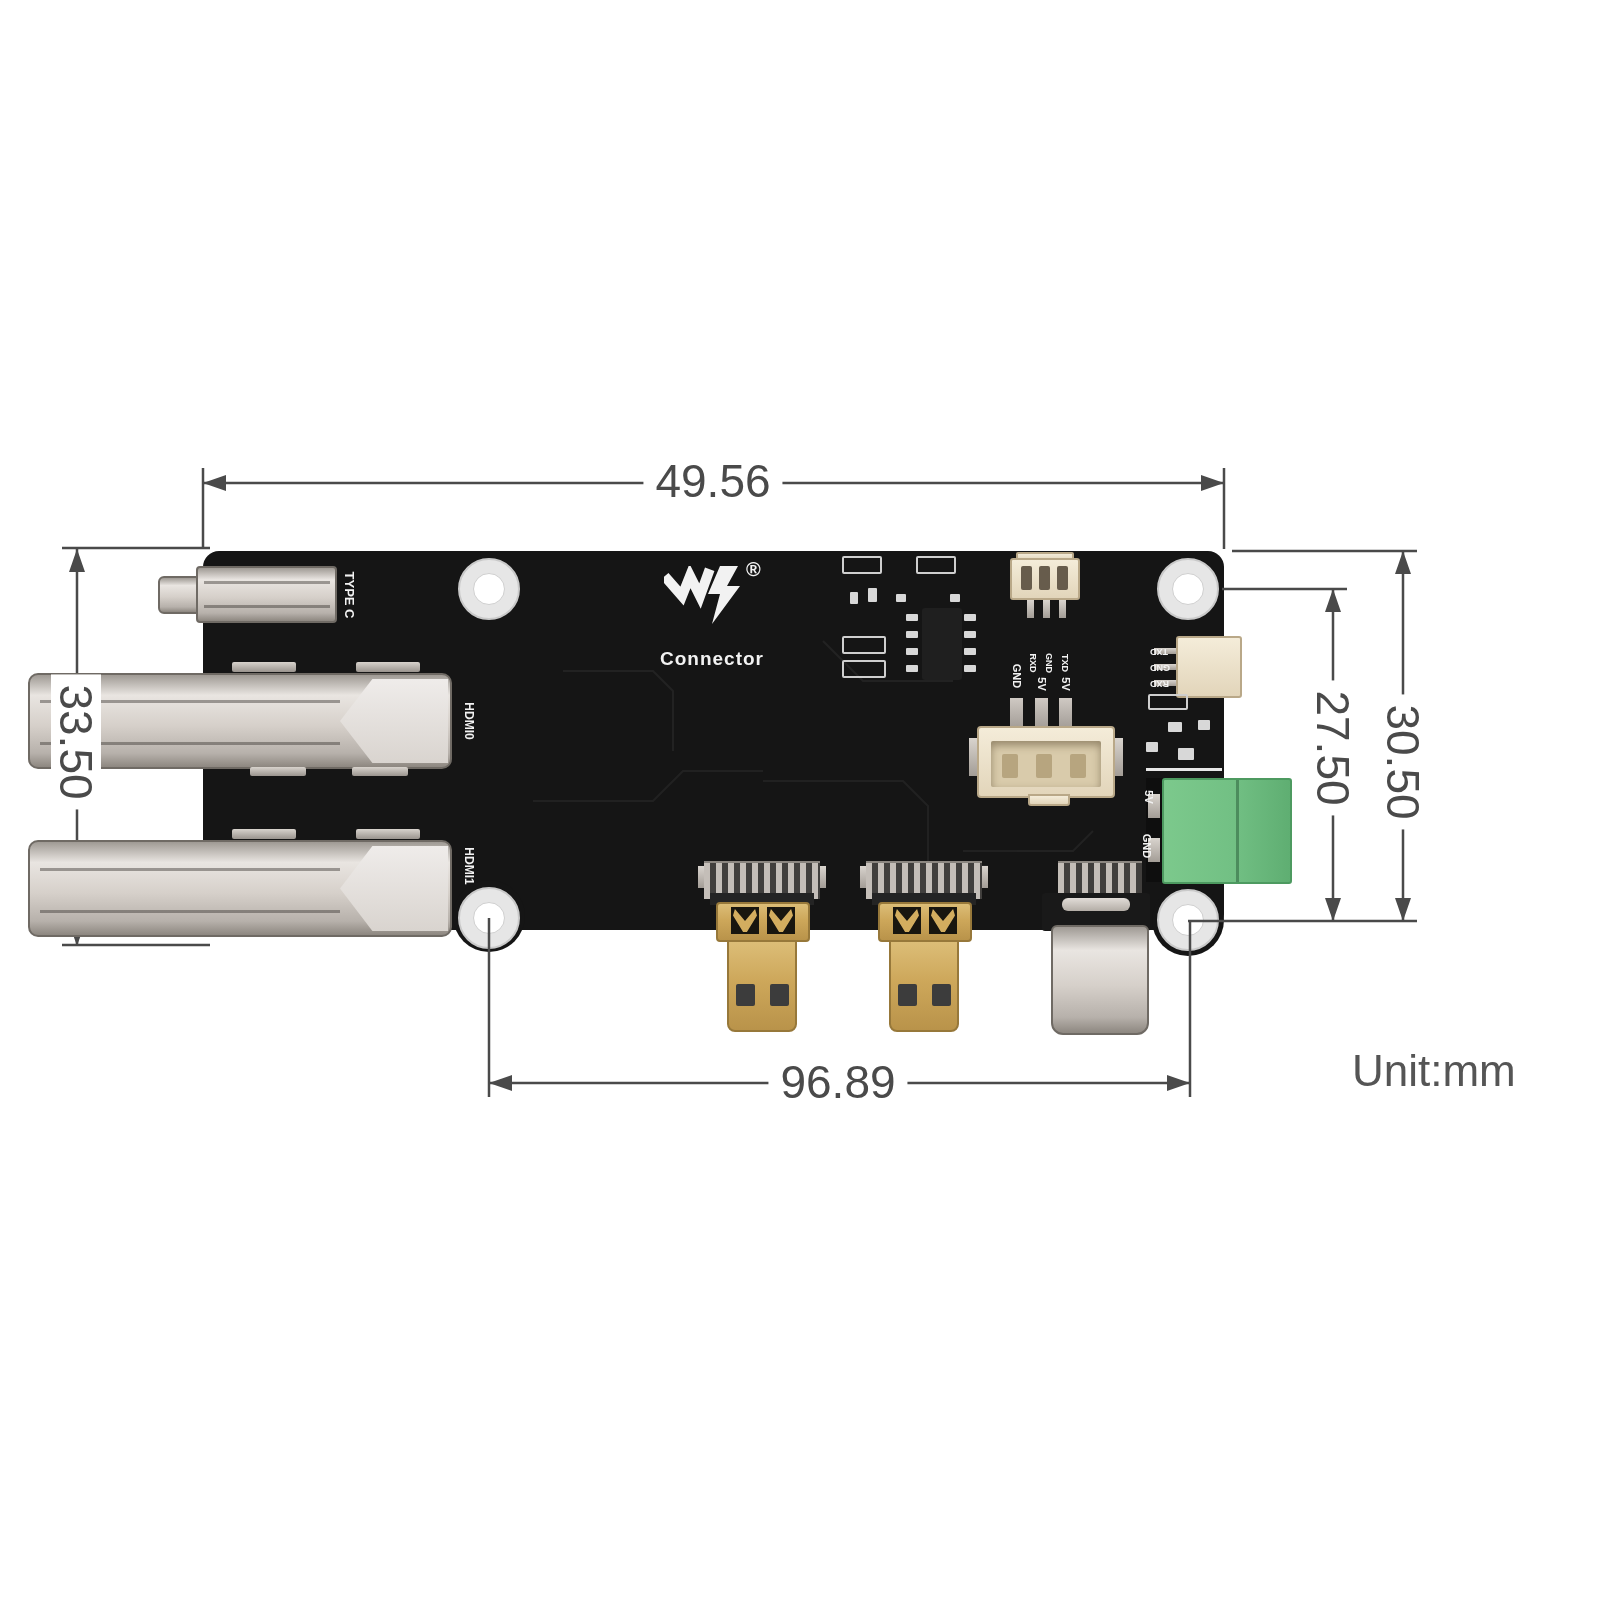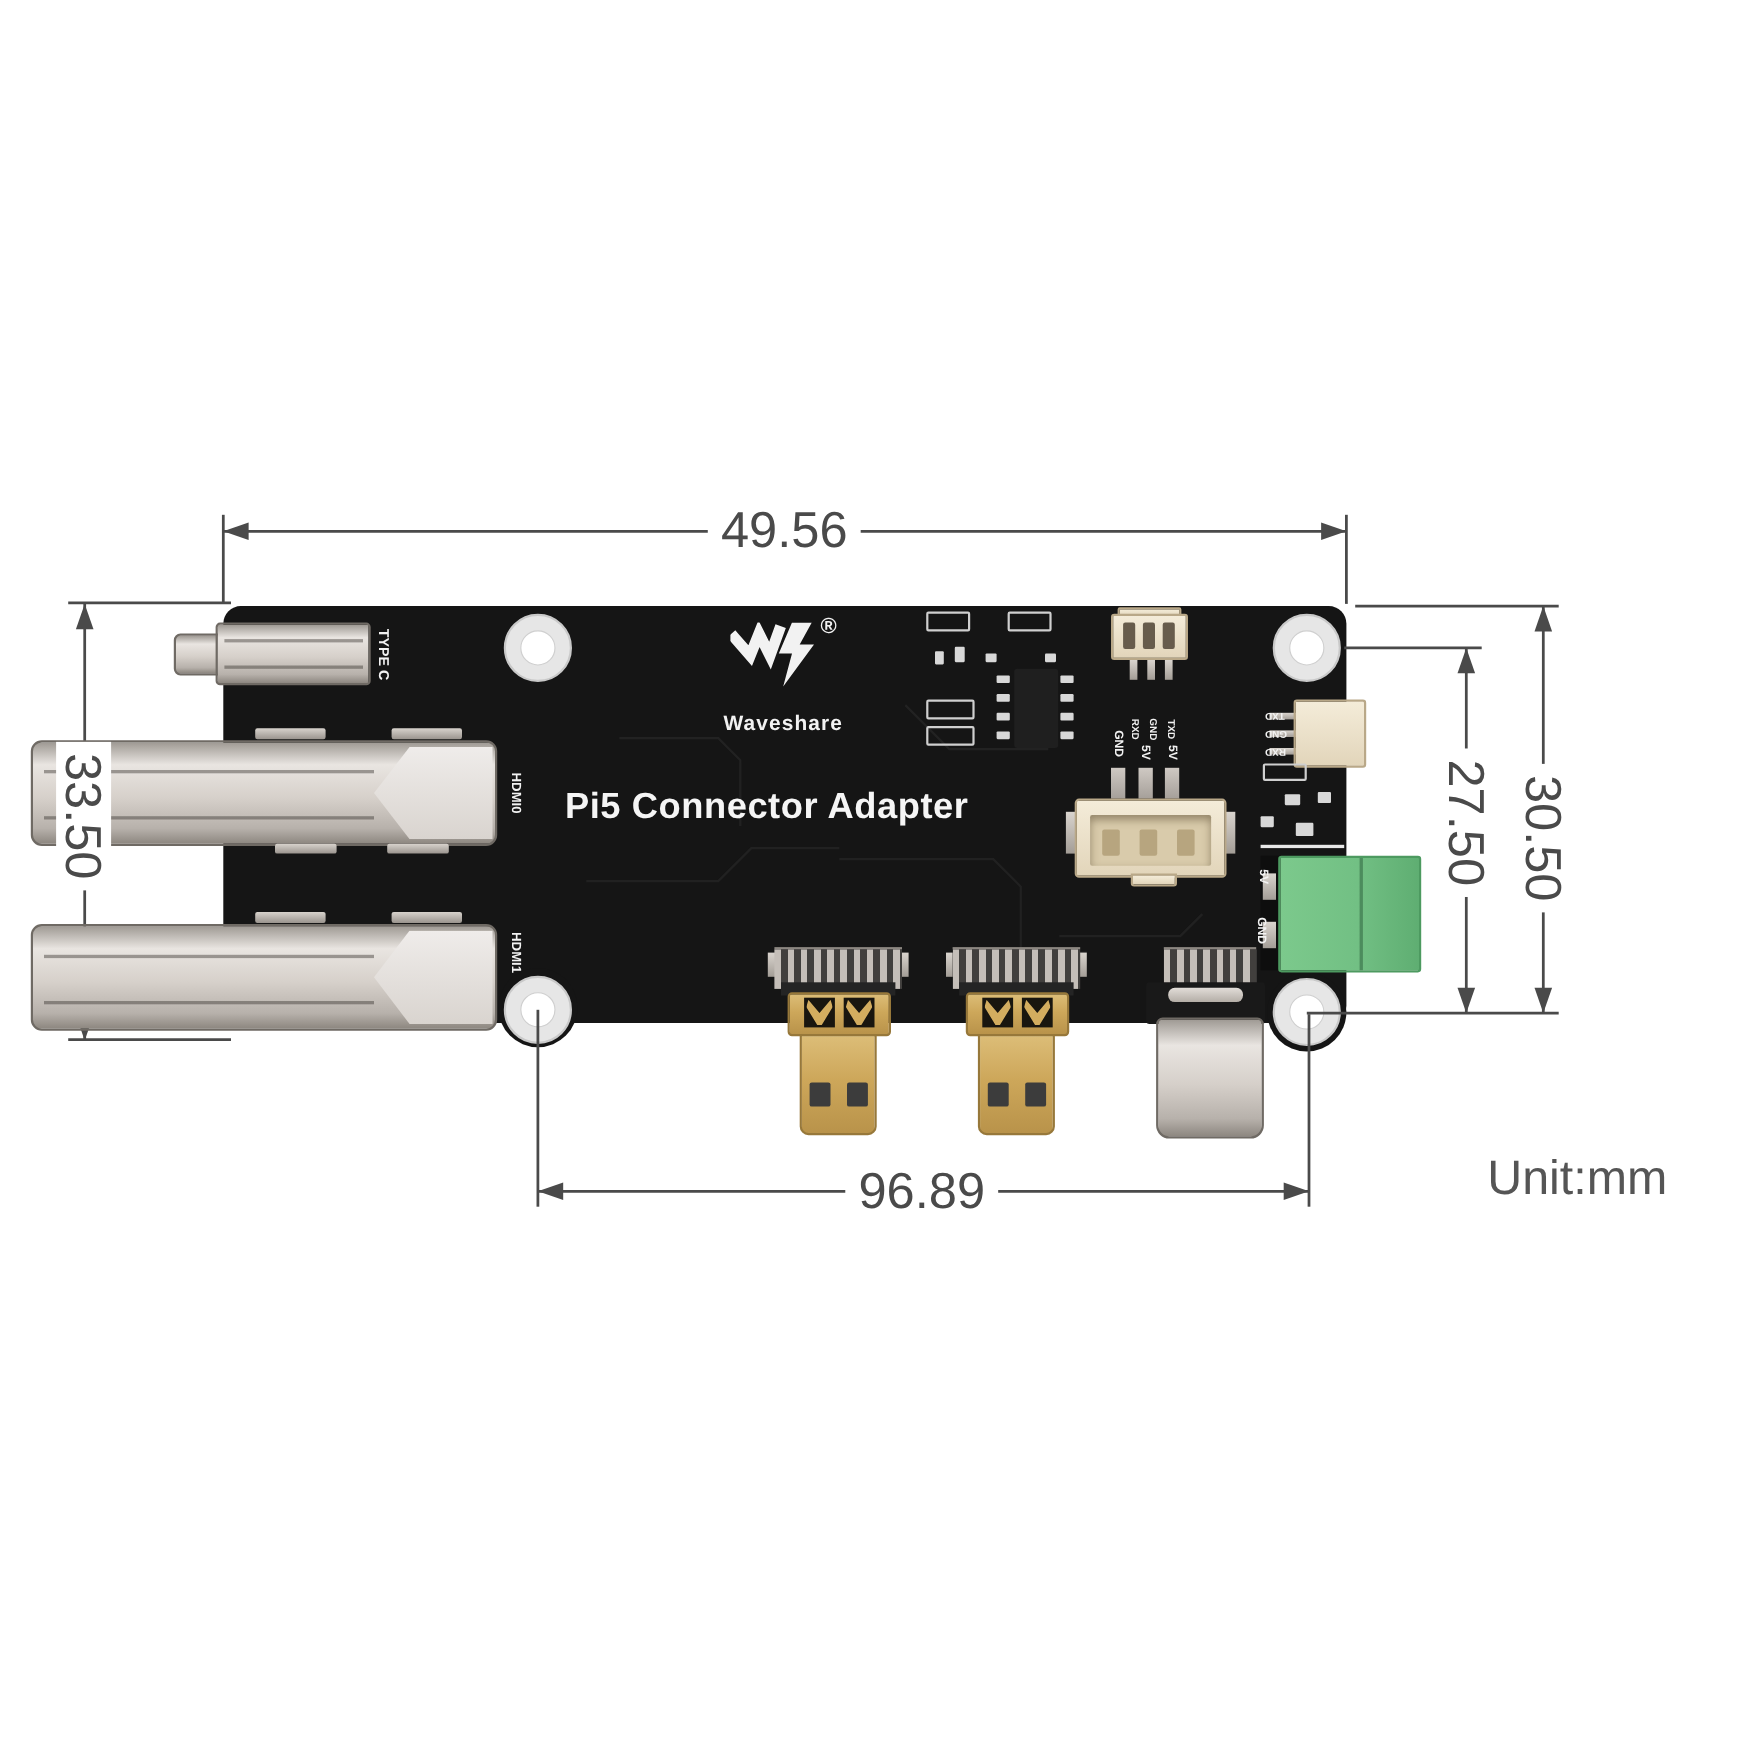--- a/index.html
+++ b/index.html
@@ -102,22 +102,21 @@
     </div>
   <div class="hole" style="left:1188px;top:920px;">
       <div class="bore"></div>
     </div>
 
   <svg class="abs" style="left:664px;top:566px;" width="90" height="78" viewBox="0 0 90 78">
     <path d="M4,14 L18,30 L26,10 L36,30 L44,8" stroke="#f2f2f2" stroke-width="10" fill="none" stroke-linecap="square"></path>
     <polygon points="56,0 74,0 63,20 76,20 48,58 56,28 44,28" fill="#f2f2f2"></polygon>
   </svg>
   <div class="reg-mark" style="left:746px;top:558px;">®</div>
-  <div class="brand-name" style="left:712px;top:659px;">Waveshare</div>
-  <div class="brand-title" style="left:697px;top:733px;">Pi5 Connector Adapter</div>
+  <div class="brand-name" style="left:712px;top:659px;">Connector</div>
 
   <div class="abs silver" style="left:158px;top:576px;width:42px;height:38px;border-radius:6px 0 0 6px;"></div>
   <div class="abs silver" style="left:196px;top:566px;width:141px;height:57px;border-radius:4px;"></div>
   <div class="seam" style="left:204px;top:581px;width:126px;height:3px;"></div>
   <div class="seam" style="left:204px;top:605px;width:126px;height:3px;"></div>
   <div class="silk rot90" style="left:349px;top:595px;font-size:13px;">TYPE C</div>
 
   <div class="flange" style="left:232px;top:662px;width:64px;"></div>
   <div class="flange" style="left:356px;top:662px;width:64px;"></div>
   <div class="abs silver" style="left:28px;top:673px;width:424px;height:96px;border-radius:10px;"></div>

